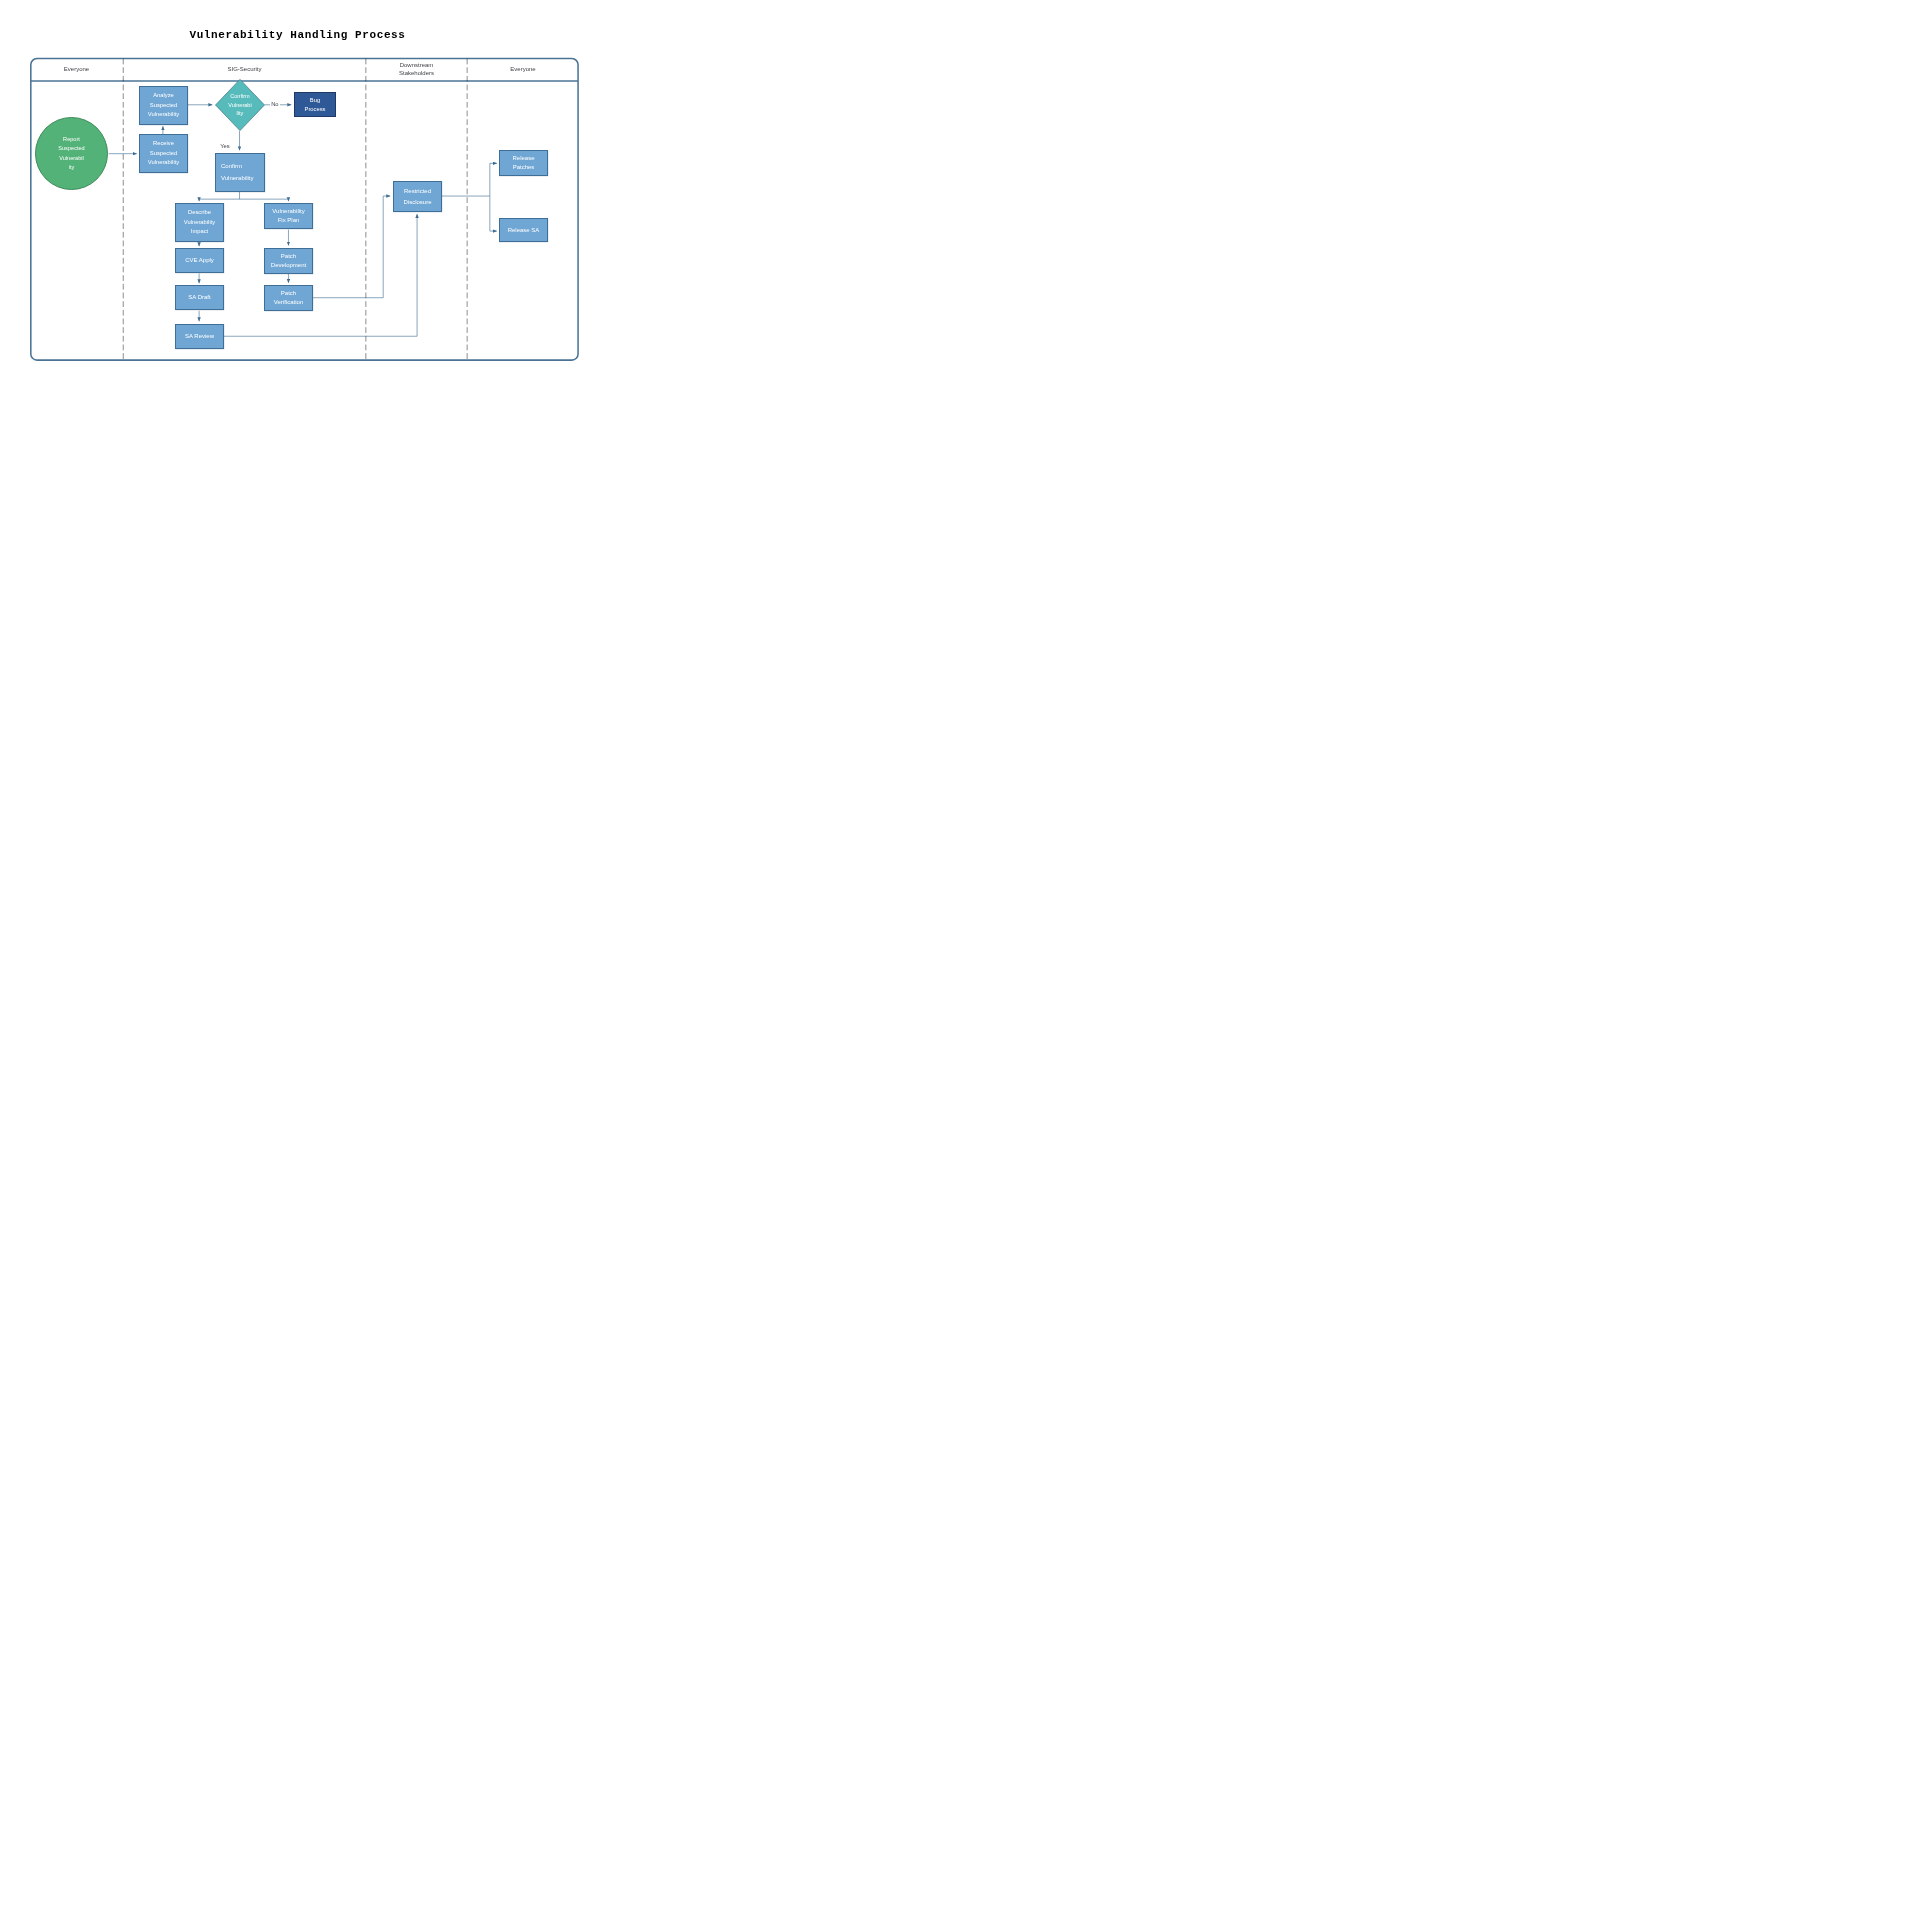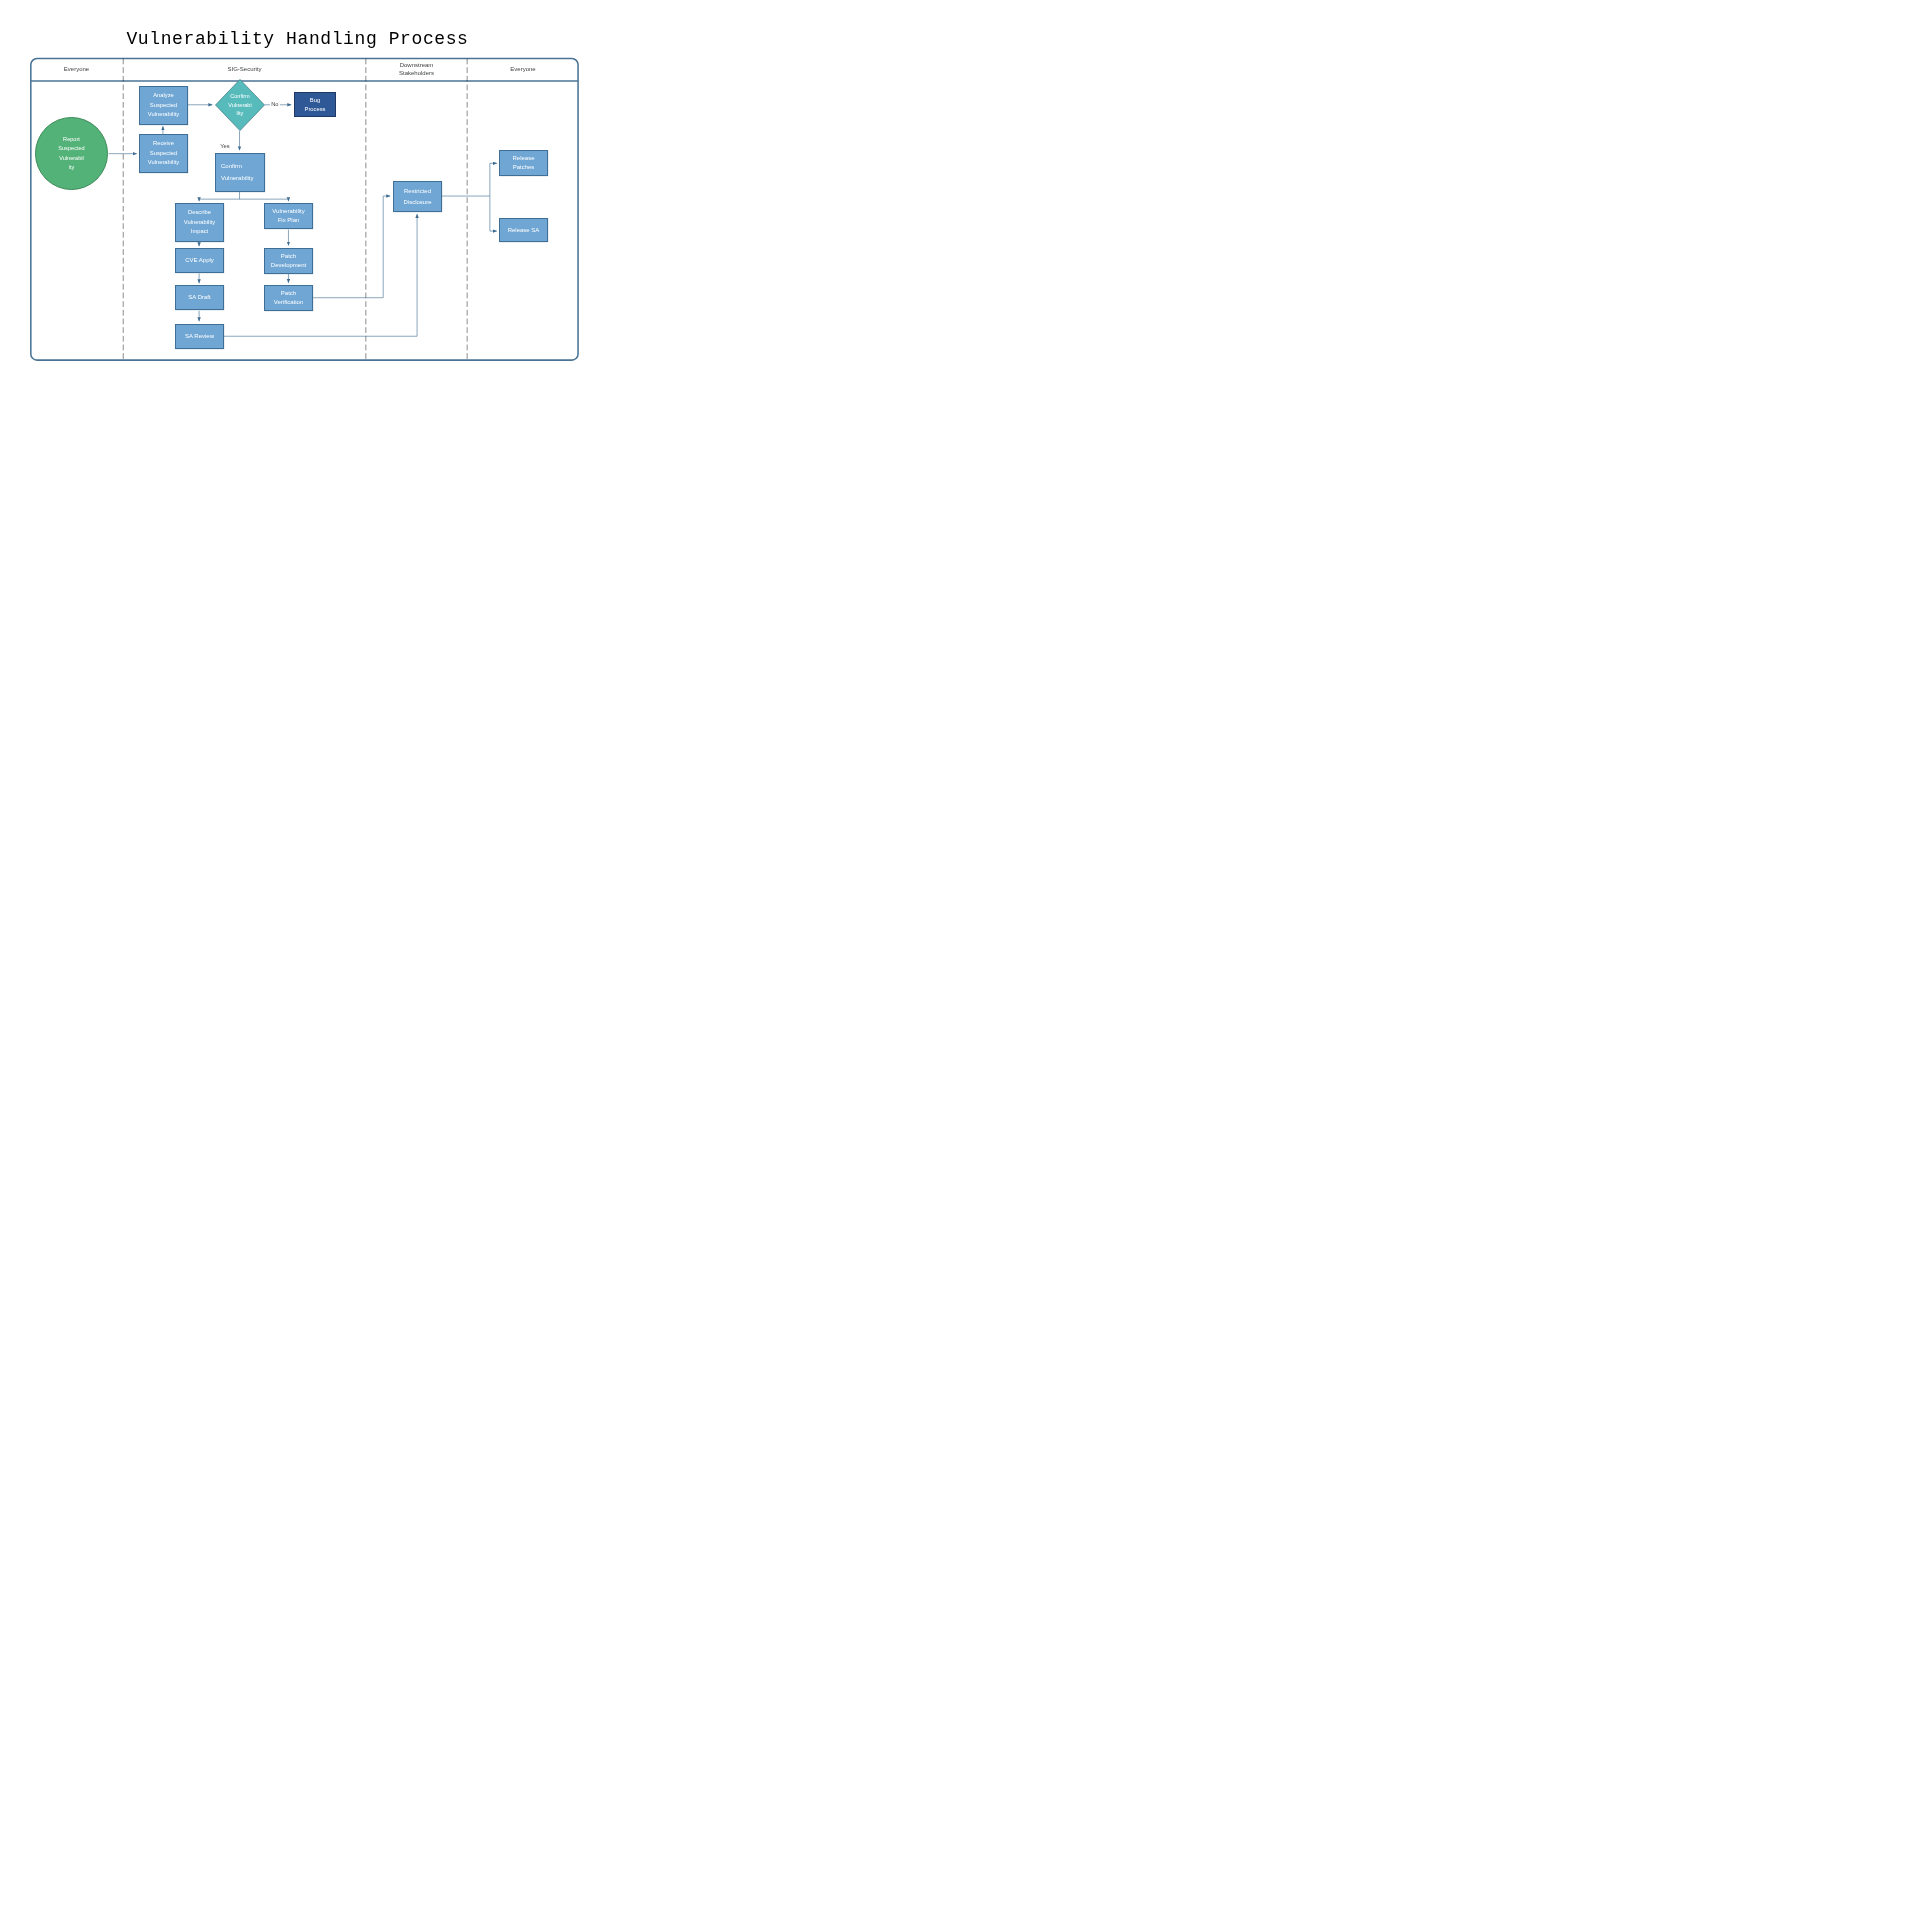--- a/index.html
+++ b/index.html
@@ -3,21 +3,21 @@
 <meta charset="utf-8">
 <style>
   html,body{margin:0;padding:0;background:var(--c-canvas-bg,#fff);}
   .stage{
     position:relative;width:595px;height:421px;overflow:hidden;
     background:var(--c-canvas-bg,#fff);
     font-family:"Liberation Sans", sans-serif;
   }
   .title{
     position:absolute;left:0;top:29px;width:595px;text-align:center;
-    font-family:"Liberation Mono", monospace;font-weight:400;font-size:18px;
+    font-family:"Liberation Mono", monospace;font-weight:700;font-size:11px;
     letter-spacing:0.6px;color:var(--c-title-text,#000);white-space:pre;
   }
   svg.wires{position:absolute;left:0;top:0;z-index:1;}
   svg.wires path, svg.wires rect{fill:none;}
   .lane-label{
     position:absolute;top:58px;height:23px;z-index:2;
     display:flex;align-items:center;justify-content:center;text-align:center;
     font-size:6px;line-height:1.25;color:var(--c-lane-text,#3F4245);
     white-space:pre-line;
   }

